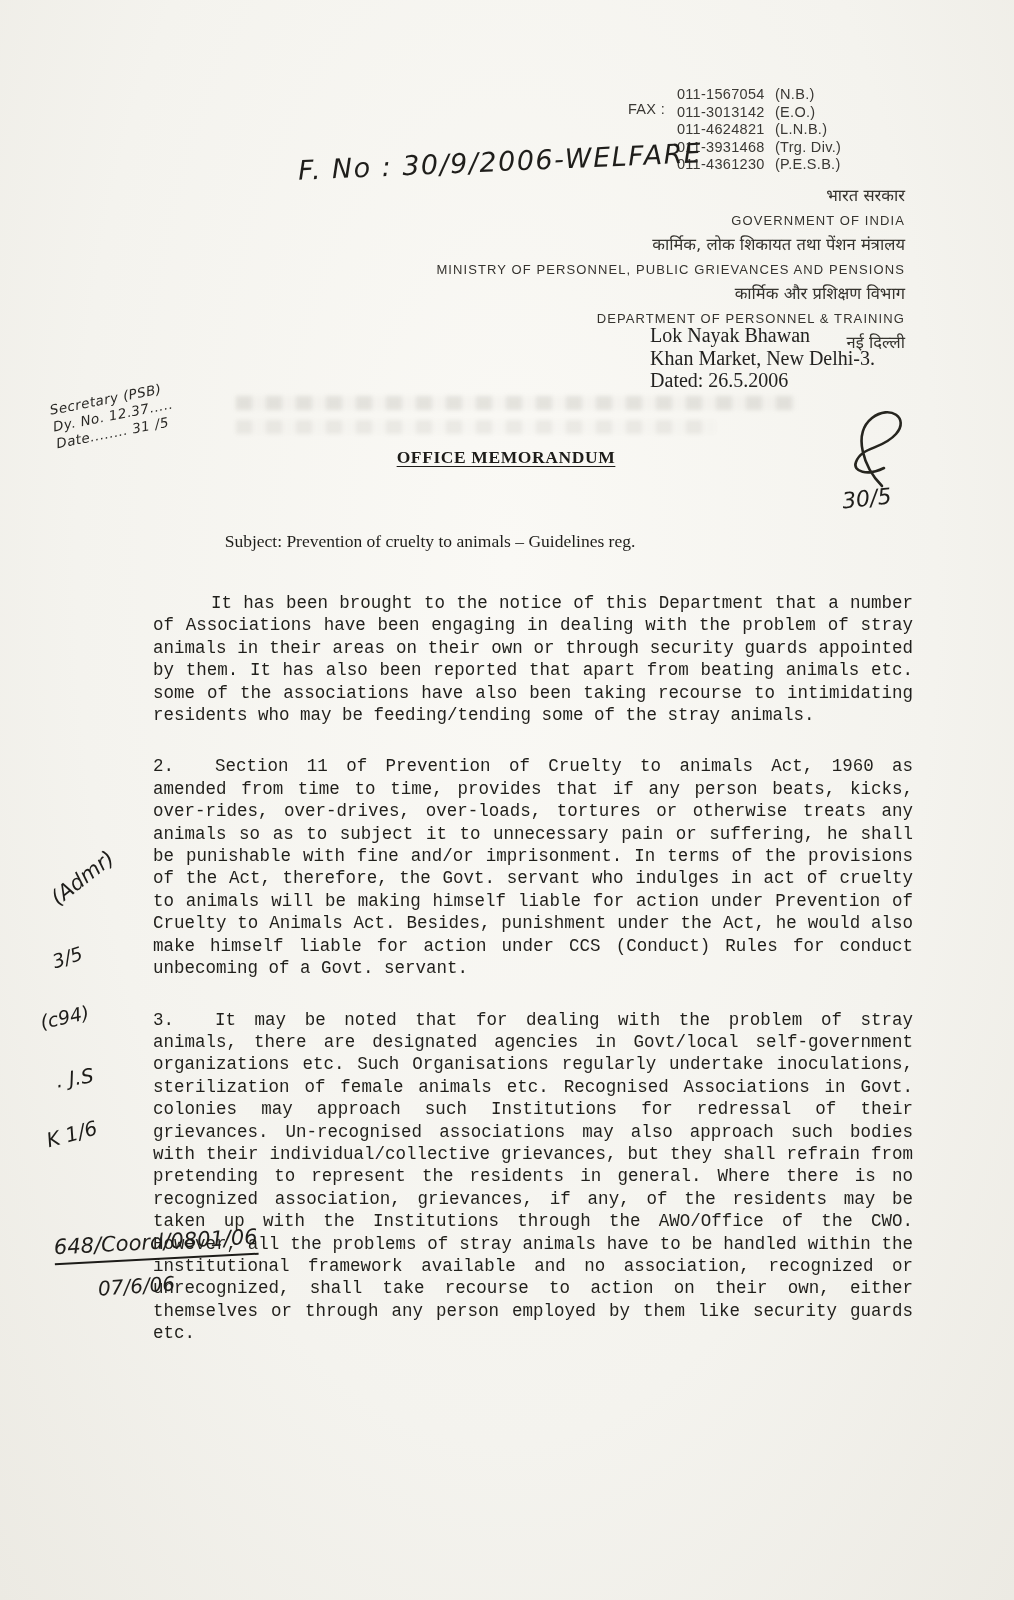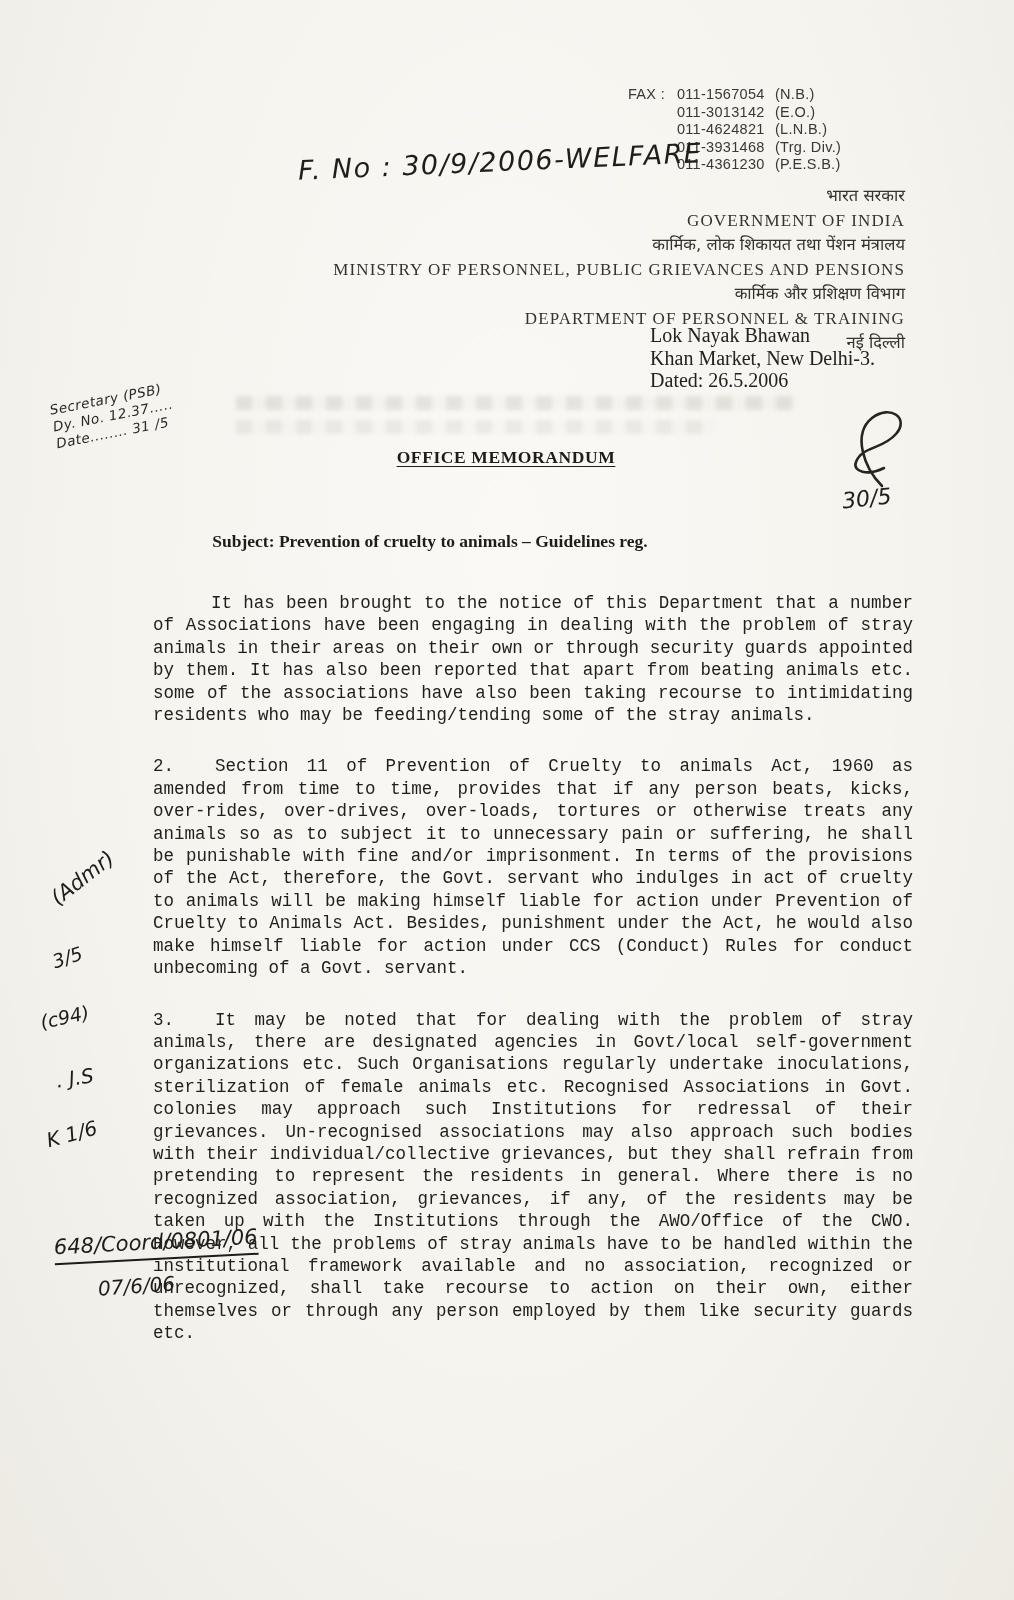--- a/index.html
+++ b/index.html
@@ -17,42 +17,42 @@
   }
 
   
   .fax-block {
     position: absolute; top: 86px; left: 628px;
     display: flex;
     font-family: "Liberation Sans", sans-serif;
     font-size: 14.5px; line-height: 17.5px;
     color: #3a3834; letter-spacing: 0.3px;
   }
-  .fax-label { margin-right: 12px; white-space: nowrap; }
+  .fax-label { margin-right: 12px; white-space: nowrap; margin-top: 15px; }
   .fax-row .fax-num { display: inline-block; min-width: 98px; }
 
   
   .hw {
     font-family: "DejaVu Sans", sans-serif;
     font-style: italic;
     color: #1f1e1b;
   }
   .file-no {
     position: absolute; top: 146px; left: 298px;
     font-size: 27px; letter-spacing: 1.5px;
     transform: rotate(-2.5deg);
   }
 
   
   .letterhead {
     position: absolute; top: 184px; left: 85px; width: 820px;
     text-align: right; color: #35332e;
   }
   .lh-hi { font-family: "DejaVu Sans", sans-serif; font-size: 16.5px; line-height: 24.5px; }
-  .lh-en { font-family: Liberation Serif, serif; font-size: 17px; line-height: 24.5px; letter-spacing: 1.1px; }
+  .lh-en { font-family: Liberation Sans, sans-serif; font-size: 13px; line-height: 24.5px; letter-spacing: 1.1px; }
 
   
   .address {
     position: absolute; top: 324px; right: 139px;
     text-align: left; font-size: 20px; line-height: 22.5px;
     color: #232220;
   }
 
   
   .stamp {
@@ -84,21 +84,21 @@
   
   .signature { position: absolute; top: 406px; left: 824px; }
   .sig-date {
     position: absolute; top: 486px; left: 842px;
     font-size: 22px; transform: rotate(-6deg);
   }
 
   
   .subject {
     position: absolute; top: 531px; left: 0; width: 860px;
-    text-align: center; font-weight: bold; font-size: 17.5px;
+    text-align: center; font-weight: normal; font-size: 17.5px;
     color: #1e1d1a;
   }
 
   
   .content {
     position: absolute; top: 592px; left: 153px; width: 760px;
     font-size: 17.5px; line-height: 22.4px;
     text-align: justify; color: #201f1b;
   }
   .para { margin: 0 0 29px 0; font-family: Liberation Mono, monospace; }

